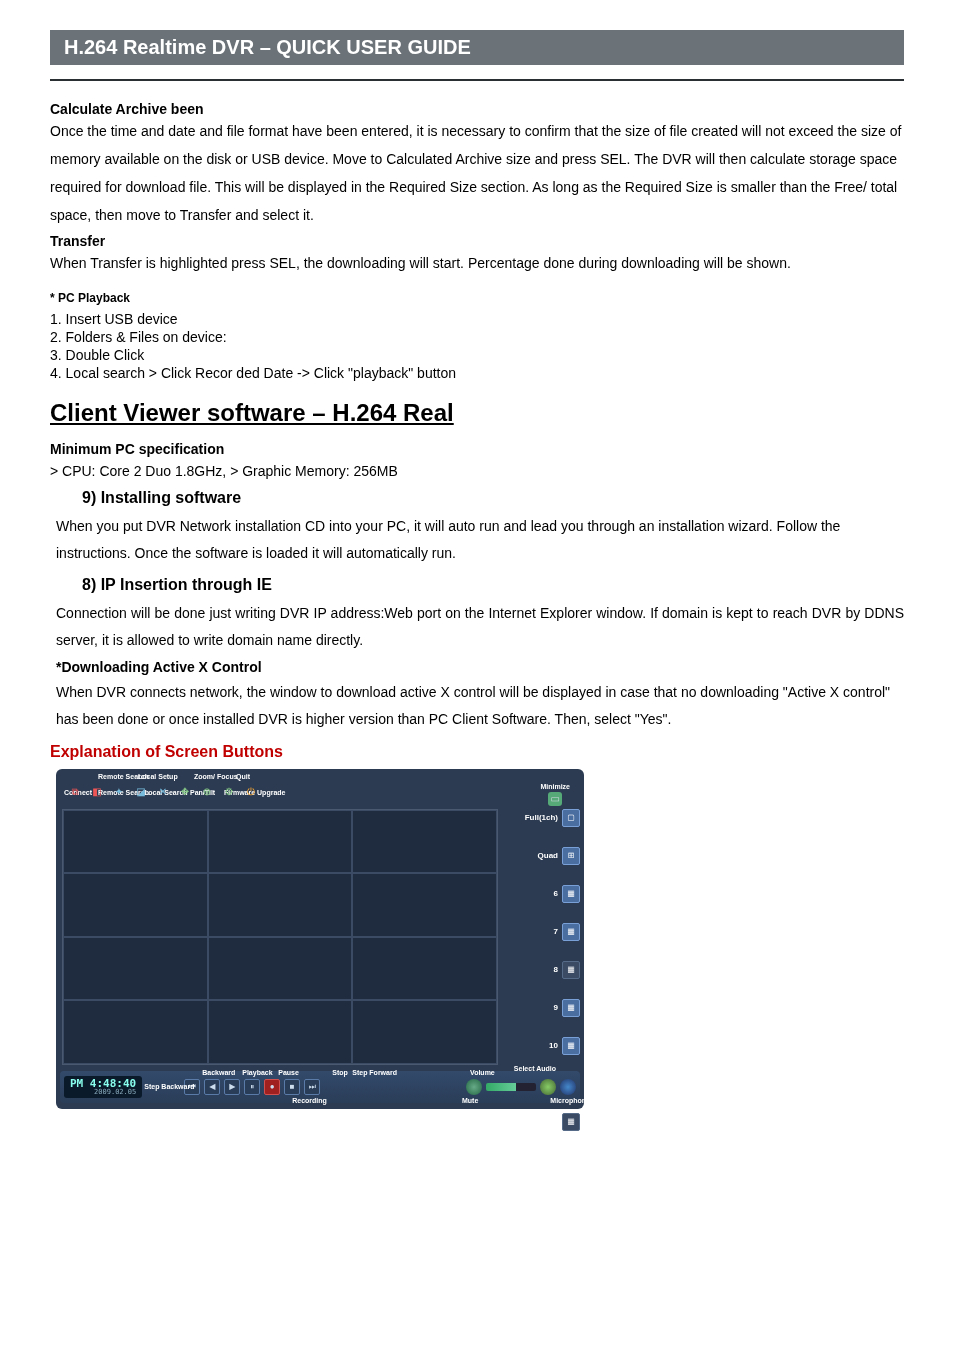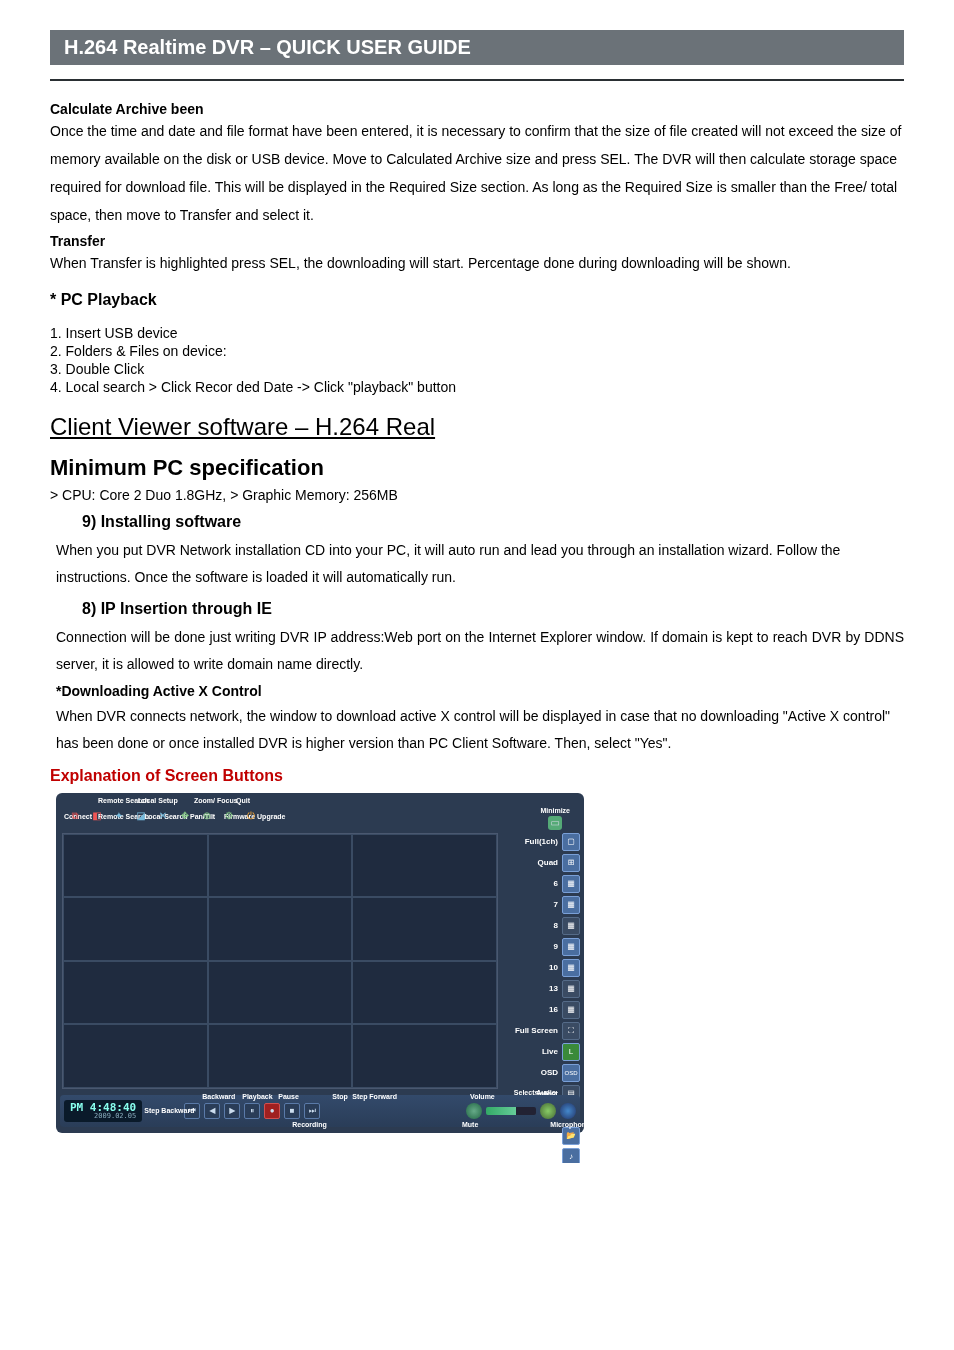--- a/index.html
+++ b/index.html
@@ -27,36 +27,36 @@
     font-weight: bold;
     font-size: 14px;
     margin-top: 4px;
   }
   .para {
     line-height: 2.0;
     margin: 0 0 4px 0;
   }
   .heading-sub {
     font-weight: bold;
-    font-size: 16px;
+    font-size: 12px;
     margin-top: 14px;
-    margin-bottom: 16px;
+    margin-bottom: 6px;
   }
   .list-line {
     margin: 2px 0;
   }
   .big-underline {
-    font-weight: normal;
+    font-weight: bold;
     font-size: 24px;
     text-decoration: underline;
     margin: 18px 0 14px 0;
   }
   .sub16 {
     font-weight: bold;
-    font-size: 22px;
+    font-size: 14px;
     margin: 10px 0 6px 0;
   }
   .spec-line {
     margin: 4px 0 10px 0;
   }
   .numbered {
     font-weight: bold;
     font-size: 16px;
     margin: 10px 0 6px 32px;
   }
@@ -89,21 +89,21 @@
   }
   .top-rail { position: relative; height: 34px; }
   .tool-labels { position:absolute; top:0; left:0; width:100%; height:12px; }
   .tool-labels span { position:absolute; font-size:7px; font-weight:bold; color:#fff; }
   .tool-icons { position:absolute; top:12px; left:8px; display:flex; gap:8px; align-items:center; }
   .ticon { width:14px; height:14px; border-radius:2px; display:flex; align-items:center; justify-content:center; font-size:10px; }
   .mini-btn { position:absolute; right:10px; top:10px; text-align:center; }
   .mid-row { display:flex; height:260px; }
   .grid-area { flex:1; background:#1f2b3f; border:1px solid #4a5870; margin:2px 4px 2px 2px; display:grid; grid-template-columns:1fr 1fr 1fr; grid-template-rows:repeat(4,1fr); gap:0; }
   .gcell { border:1px solid #3a4b63; }
-  .right-rail { width:78px; display:flex; flex-direction:column; gap:3px; padding-top:2px; }
+  .right-rail { width:78px; display:flex; flex-direction:column; gap:20px; padding-top:2px; }
   .rr { display:flex; justify-content:flex-end; align-items:center; gap:4px; }
   .rr-label { font-size:8px; font-weight:bold; color:#fff; }
   .rr-icon { width:16px; height:16px; background:#4a6ea0; border:1px solid #7aa0d8; border-radius:2px; display:flex; align-items:center; justify-content:center; font-size:8px; color:#fff; }
   .rr-icon.dk { background:#3a4b63; border-color:#556b88; }
   .bottom-rail { display:flex; align-items:center; height:28px; padding:2px 4px; gap:6px; background: linear-gradient(#334a6b,#2a3d58); border-radius:4px; margin-top:4px; position:relative; }
   .clock { background:#0a1a2a; color:#8fe; font-family:monospace; font-size:11px; padding:2px 6px; border-radius:3px; line-height:1; text-align:right; }
   .play-controls { display:flex; gap:4px; align-items:center; position:relative; }
   .pbtn { width:14px; height:14px; background:#2a3d58; border:1px solid #5a7aa8; border-radius:2px; display:flex; align-items:center; justify-content:center; color:#cde; font-size:8px; }
   .pbtn.red { background:#a02020; border-color:#d05050; }
   .pc-label { position:absolute; top:-10px; font-size:7px; font-weight:bold; color:#fff; white-space:nowrap; }

